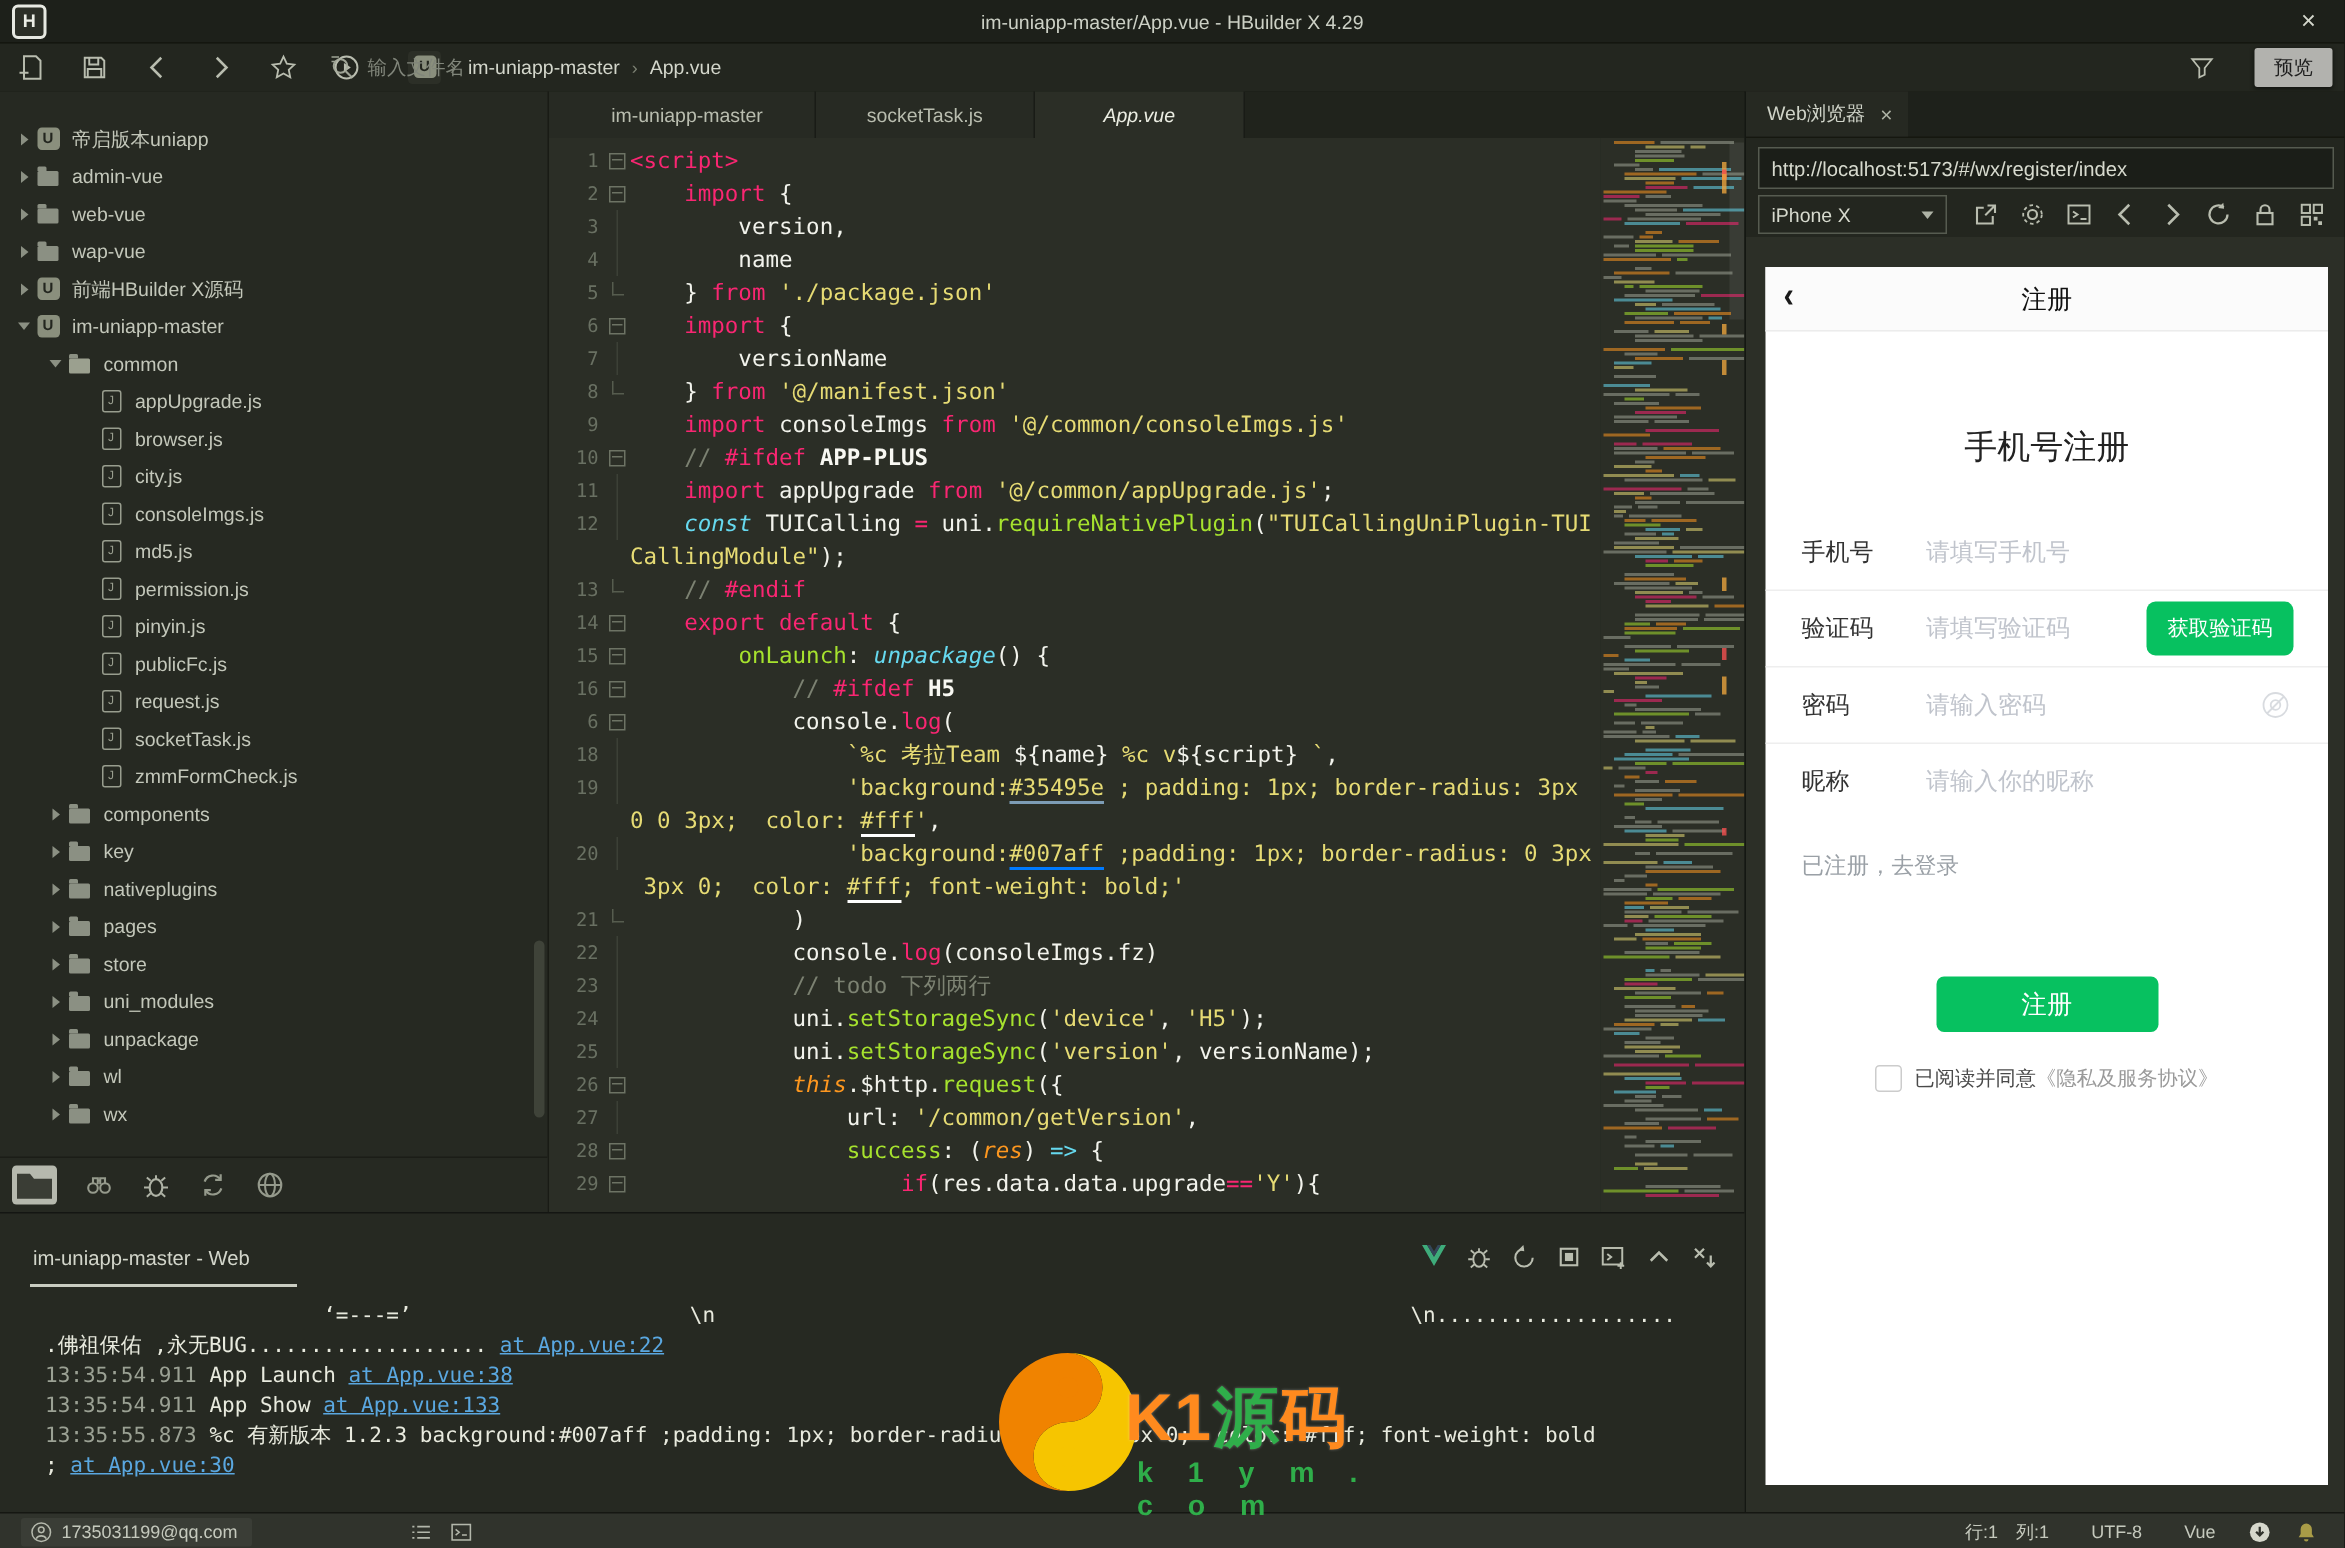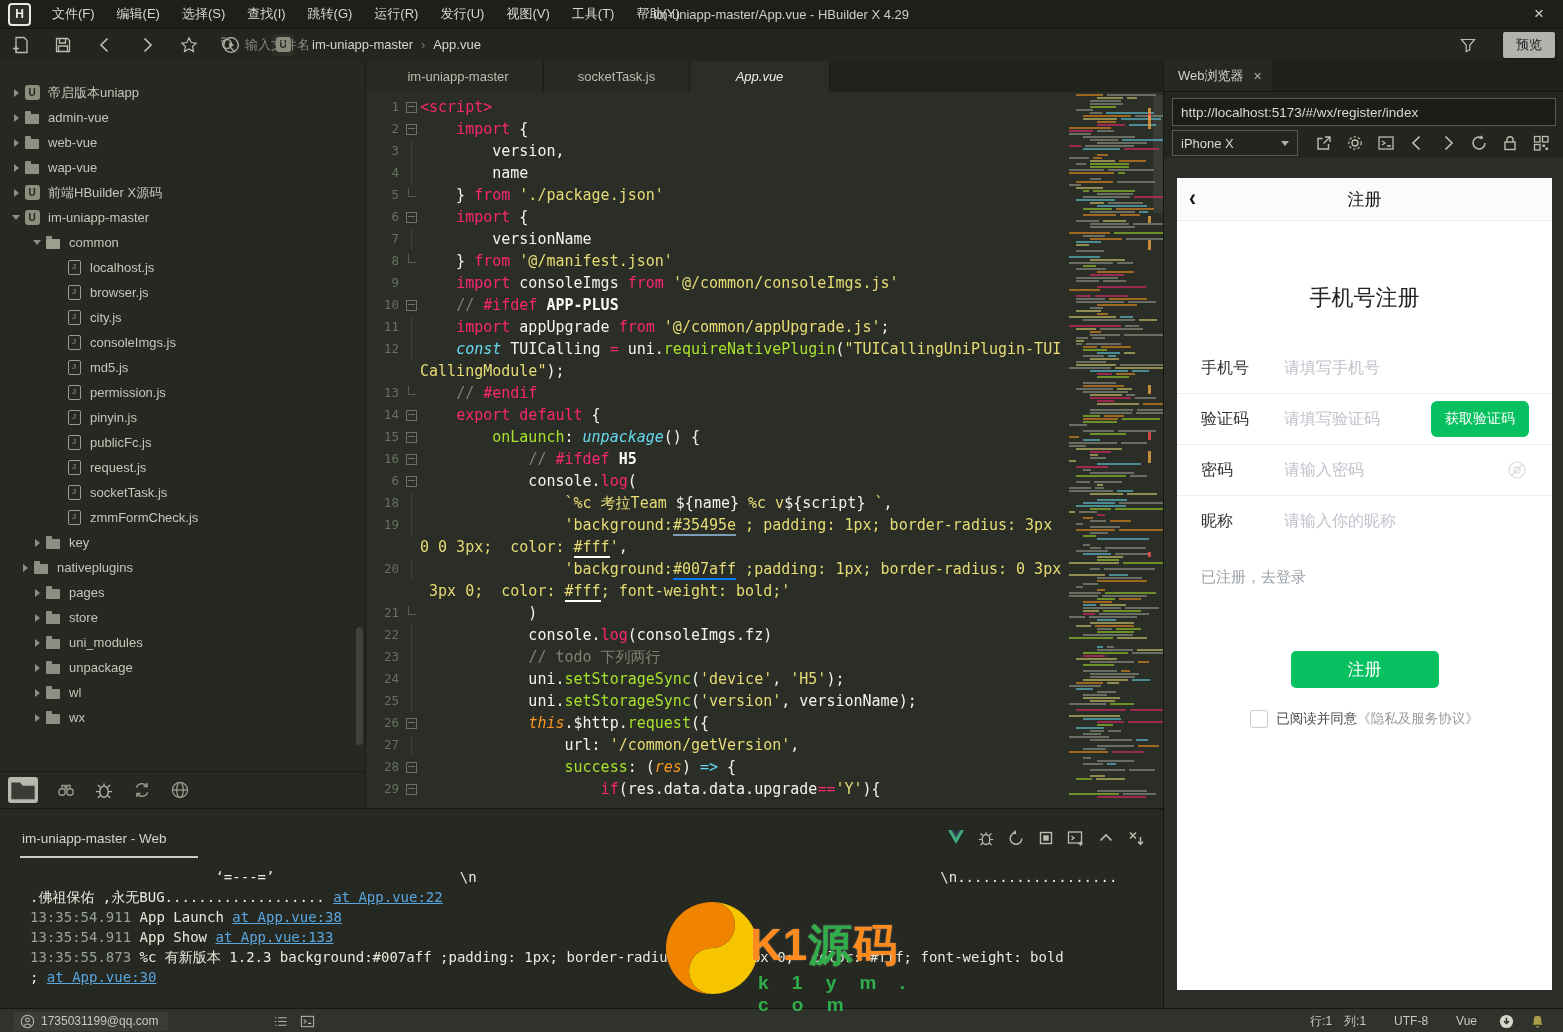--- a/index.html
+++ b/index.html
@@ -135,32 +135,20 @@
             font-family:"Liberation Sans",sans-serif;}
   .wm-sub{position:absolute;left:96px;top:74px;font-size:19px;color:#2fae4a;letter-spacing:9px;font-weight:bold;}
 </style>
 </head>
 <body>
 
 <div id="app">
 
   <header class="menubar">
     <div class="logo">H</div>
-    <nav class="menus" id="menus">
-        <div class="menu-item">文件(F)</div>
-        <div class="menu-item">编辑(E)</div>
-        <div class="menu-item">选择(S)</div>
-        <div class="menu-item">查找(I)</div>
-        <div class="menu-item">跳转(G)</div>
-        <div class="menu-item">运行(R)</div>
-        <div class="menu-item">发行(U)</div>
-        <div class="menu-item">视图(V)</div>
-        <div class="menu-item">工具(T)</div>
-        <div class="menu-item">帮助(Y)</div>
-      </nav>
     <div class="win-title">im-uniapp-master/App.vue - HBuilder X 4.29</div>
     <div class="win-close">×</div>
   </header>
 
   <div class="toolbar">
     <span id="tb-left" style="display:flex;align-items:center;">
         <span class="tbi">
           <svg viewBox="0 0 18 18">
             <path d="M4 1.5h8l3 3V16.5H4z" fill="none" stroke="#c6cabc" stroke-width="1.3"></path>
             <path d="M1 12.5h6M4 9.5v6" stroke="#c6cabc" stroke-width="1.3"></path>
@@ -285,21 +273,21 @@
           <span class="tico">
             <span class="ic-folder open"></span>
           </span>
           <span>common</span>
         </div>
         <div class="trow" style="padding-left: 52px;">
           <span class="arwrap"></span>
           <span class="tico">
             <span class="ic-js">J</span>
           </span>
-          <span>localhost.js</span>
+          <span>appUpgrade.js</span>
         </div>
         <div class="trow" style="padding-left: 52px;">
           <span class="arwrap"></span>
           <span class="tico">
             <span class="ic-js">J</span>
           </span>
           <span>browser.js</span>
         </div>
         <div class="trow" style="padding-left: 52px;">
           <span class="arwrap"></span>
@@ -364,23 +352,32 @@
           </span>
           <span>zmmFormCheck.js</span>
         </div>
         <div class="trow" style="padding-left: 31px;">
           <span class="arwrap">
             <span class="ar-r"></span>
           </span>
           <span class="tico">
             <span class="ic-folder"></span>
           </span>
+          <span>components</span>
+        </div>
+        <div class="trow" style="padding-left: 31px;">
+          <span class="arwrap">
+            <span class="ar-r"></span>
+          </span>
+          <span class="tico">
+            <span class="ic-folder"></span>
+          </span>
           <span>key</span>
         </div>
-        <div class="trow" style="padding-left: 19px;">
+        <div class="trow" style="padding-left: 31px;">
           <span class="arwrap">
             <span class="ar-r"></span>
           </span>
           <span class="tico">
             <span class="ic-folder"></span>
           </span>
           <span>nativeplugins</span>
         </div>
         <div class="trow" style="padding-left: 31px;">
           <span class="arwrap">

